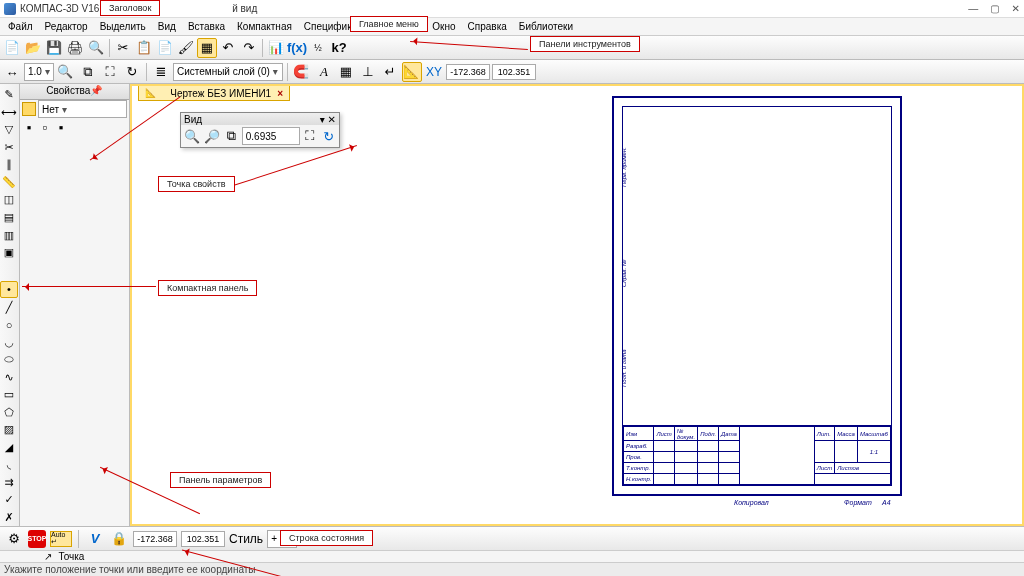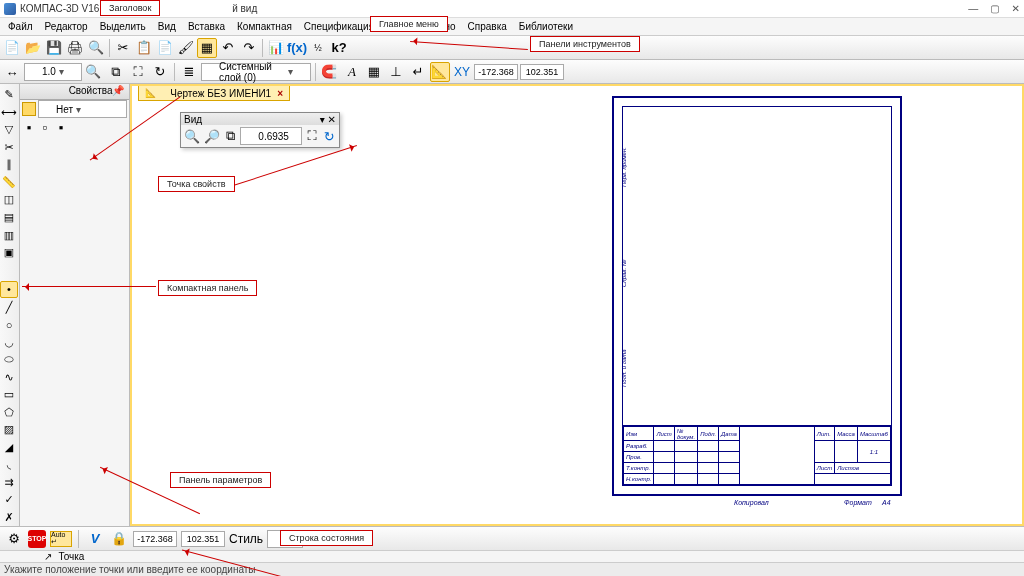--- a/index.html
+++ b/index.html
@@ -8,28 +8,28 @@
 .titlebar .ico{width:12px;height:12px;background:linear-gradient(135deg,#4a90d9,#2c5aa0);border-radius:2px;margin-right:4px}
 .titlebar .ttl{color:#333}
 .wincontrols{margin-left:auto;display:flex;gap:12px}
 .wincontrols span{cursor:default;color:#555}
 .menubar{height:18px;background:#f5f5f5;display:flex;align-items:center;padding:0 2px;border-bottom:1px solid #ccc}
 .menubar span{padding:2px 6px;cursor:default}
 .toolbar1{height:24px;background:linear-gradient(#fdfdfd,#e8e8e8);border-bottom:1px solid #bbb;display:flex;align-items:center;padding:0 2px;gap:1px}
 .tb{width:20px;height:20px;display:flex;align-items:center;justify-content:center;border:1px solid transparent;border-radius:2px;font-size:13px}
 .sep{width:1px;height:18px;background:#bbb;margin:0 2px}
 .toolbar2{height:24px;background:linear-gradient(#fdfdfd,#e8e8e8);border-bottom:1px solid #bbb;display:flex;align-items:center;padding:0 2px;gap:2px}
-.combo{height:18px;border:1px solid #aaa;background:#fff;padding:0 17px;display:flex;align-items:center;font-size:9px}
+.combo{height:18px;border:1px solid #aaa;background:#fff;padding:0 3px;display:flex;align-items:center;font-size:9px}
 .combo .dd{margin-left:3px;color:#555}
 .main{display:flex;height:calc(100% - 18px - 18px - 24px - 24px - 24px - 12px - 14px)}
 .compact{width:20px;background:linear-gradient(90deg,#f8f8f8,#eee);border-right:1px solid #bbb;display:flex;flex-direction:column;padding-top:2px}
 .compact .tb{width:18px;height:18px;font-size:11px}
 .compact .hl{background:#ffe79c;border:1px solid #d9a400}
 .propcol{width:110px;background:#f5f5f5;border-right:1px solid #bbb;display:flex;flex-direction:column}
-.prophead{height:16px;background:linear-gradient(#f0f0f0,#ddd);border-bottom:1px solid #aaa;padding:1px 4px;font-size:9px;display:flex;justify-content:flex-end}
+.prophead{height:16px;background:linear-gradient(#f0f0f0,#ddd);border-bottom:1px solid #aaa;padding:1px 4px;font-size:9px;display:flex;justify-content:center}
 .proprow{display:flex;align-items:center;height:18px;padding:0 2px;gap:2px}
 .proprow .ico2{width:14px;height:14px;background:#ffd966;border:1px solid #c90}
 .canvas{flex:1;background:#fff;border:2px solid #ffd966;position:relative;overflow:hidden}
 .tab{position:absolute;top:-1px;left:6px;height:16px;background:#ffefb3;border:1px solid #d9a400;padding:0 6px;display:flex;align-items:center;font-size:9px;z-index:2}
 .tab .x{margin-left:6px;color:#a00;font-weight:bold}
 .sheet{position:absolute;left:480px;top:10px;width:290px;height:400px;border:2px solid #000080}
 .sheet .inner{position:absolute;left:8px;top:8px;right:8px;bottom:8px;border:1px solid #000080}
 .stamp{position:absolute;bottom:0;left:0;right:0;height:60px;border-top:1px solid #000080}
 .stamp td{border:1px solid #000080;font-size:6px;padding:0 2px;font-style:italic;color:#000080}
 .vidpanel{position:absolute;left:180px;top:112px;width:160px;height:36px;background:#f5f5f5;border:1px solid #888;box-shadow:2px 2px 4px rgba(0,0,0,.2)}
@@ -256,21 +256,21 @@
     <div class="tb">⧉</div>
     <div class="combo" style="width:62px">
         <span>0.6935</span>
       </div>
     <div class="tb">⛶</div>
     <div class="tb" style="color:#06c">↻</div>
   </div>
 </div>
 
 <div class="callout" style="left:100px;top:0">Заголовок</div>
-<div class="callout" style="left:370px;top:16px">Главное меню</div>
+<div class="callout" style="left:350px;top:16px">Главное меню</div>
 <div class="callout" style="left:530px;top:36px">Панели инструментов</div>
 <div class="arrow" style="left:410px;top:45px;width:118px;transform:rotate(184deg)"></div>
 <div class="callout" style="left:158px;top:176px">Точка свойств</div>
 <div class="arrow rev" style="left:80px;top:128px;width:110px;transform:rotate(-35deg)"></div>
 <div class="arrow" style="left:230px;top:165px;width:130px;transform:rotate(-18deg)"></div>
 <div class="callout" style="left:158px;top:280px">Компактная панель</div>
 <div class="arrow rev" style="left:22px;top:286px;width:134px"></div>
 <div class="callout" style="left:170px;top:472px">Панель параметров</div>
 <div class="arrow rev" style="left:95px;top:490px;width:110px;transform:rotate(25deg)"></div>
 <div class="callout" style="left:280px;top:530px">Строка состояния</div>

